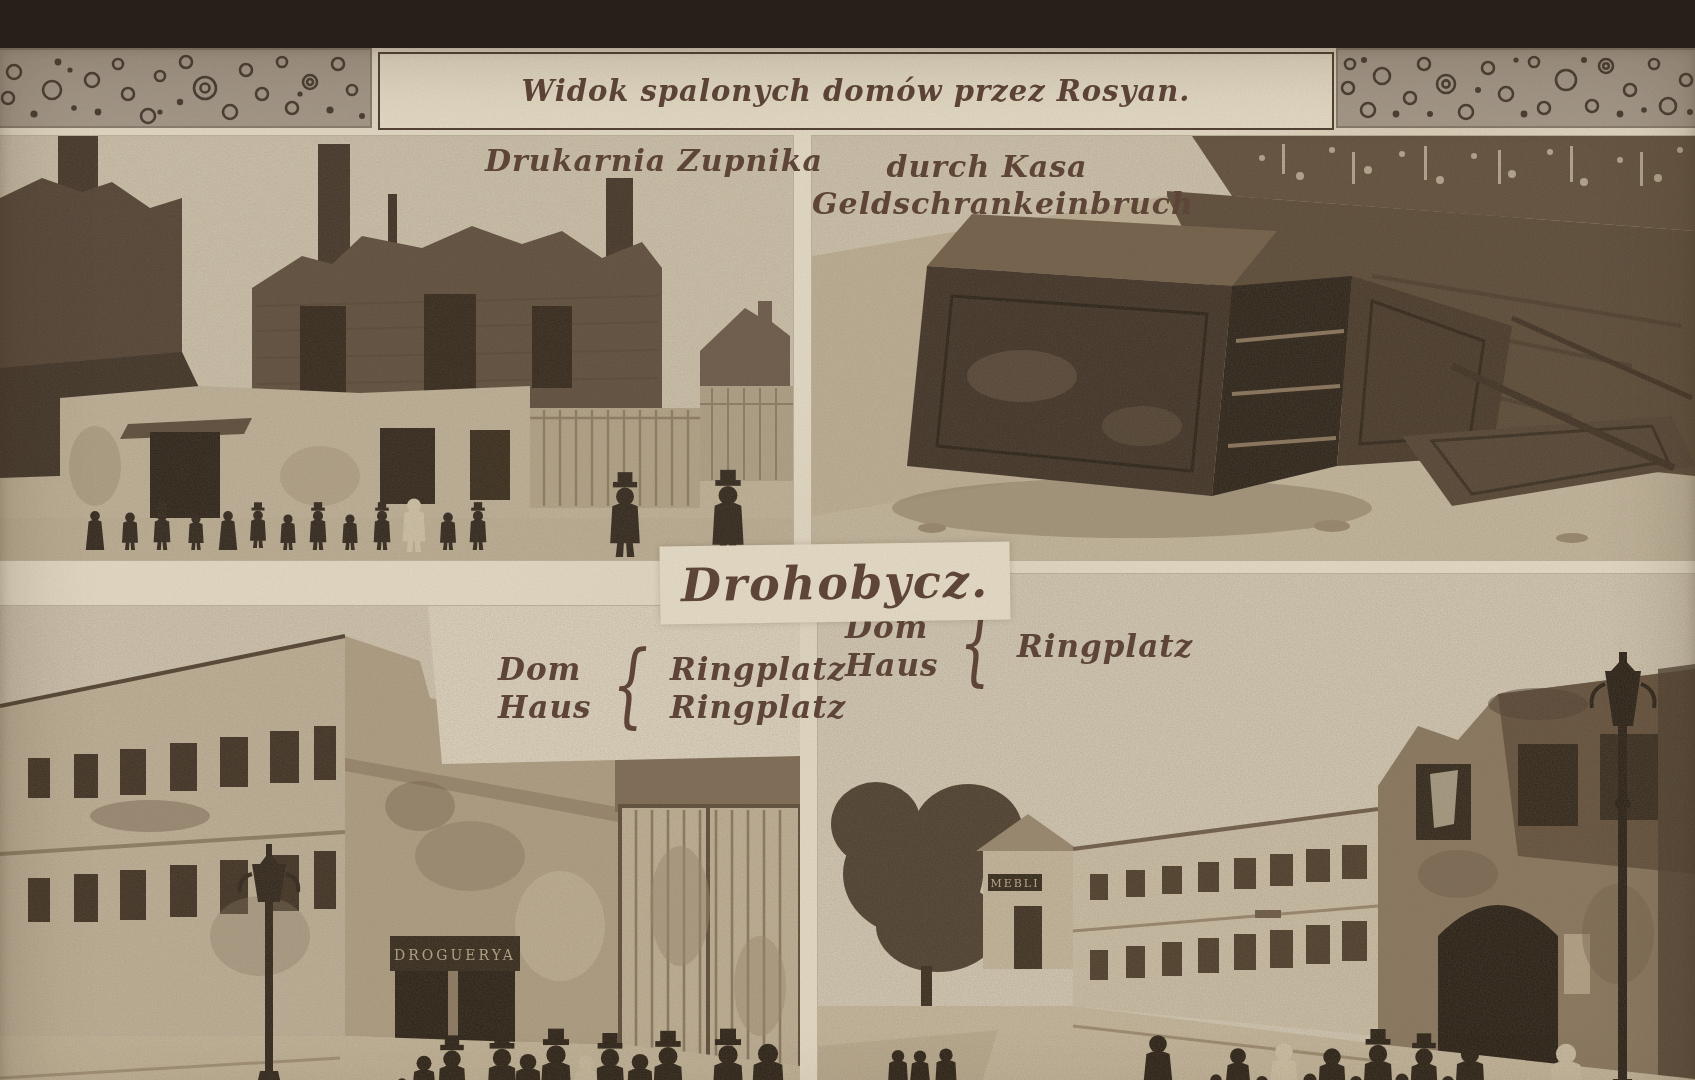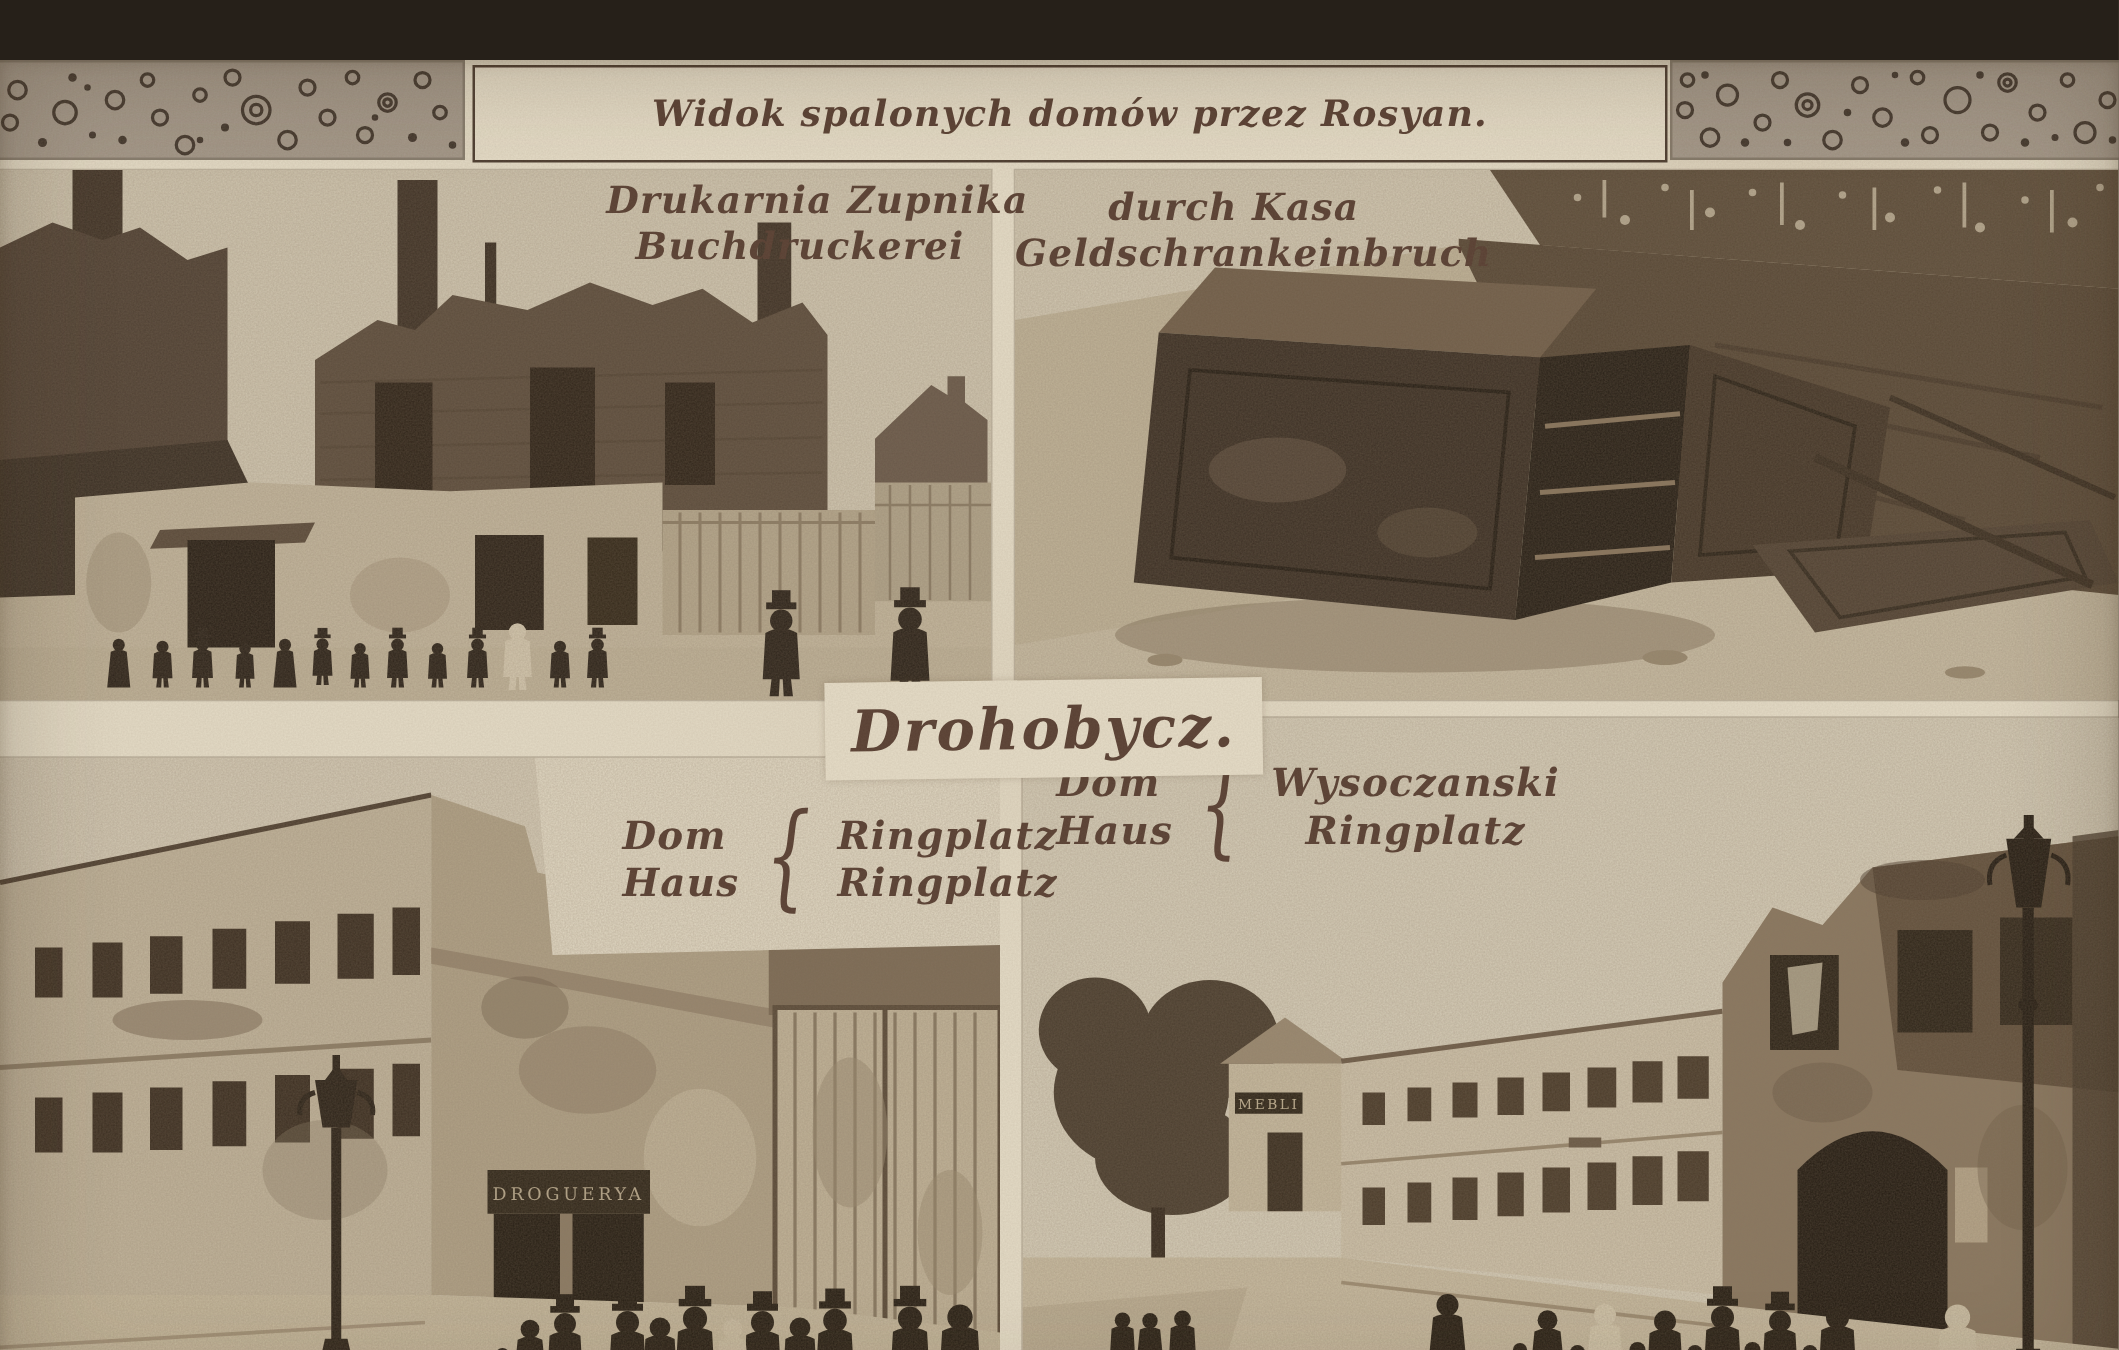--- a/index.html
+++ b/index.html
@@ -511,21 +511,20 @@
         <use href="#fig-m" transform="translate(652,542) scale(2)"></use>
       </g>
       <use href="#fig-w" transform="translate(466,540) scale(2)" fill="#d5c9ae"></use>
       <use href="#fig-m" transform="translate(748,548) scale(2.2)" fill="#cfc3a8"></use>
       <rect width="877" height="554" filter="url(#grain)" opacity=".5"></rect>
     </svg>
   </div>
 
   <div class="cap" style="left:485px;top:94px;width:310px">
     <div class="ink l">Drukarnia Zupnika</div>
-    <div class="ink l">Buchdruckerei</div>
   </div>
 
   <div class="cap" style="left:812px;top:100px;width:350px">
     <div class="ink l">durch Kasa</div>
     <div class="ink l">Geldschrankeinbruch</div>
   </div>
 
   <div class="droho" style="left:660px;top:496px;width:350px;height:78px">
     <span class="ink">Drohobycz.</span>
   </div>
@@ -542,21 +541,20 @@
     </div>
   </div>
 
   <div class="housecap" style="left:845px;top:560px">
     <div class="col lft">
       <span class="ink hl">Dom</span>
       <span class="ink hl">Haus</span>
     </div>
     <span class="ink brace">{</span>
     <div class="col r">
-      <span class="ink hl">Wysoczanski</span>
       <span class="ink hl">Ringplatz</span>
     </div>
   </div>
 
   <svg class="grain-overlay" width="1695" height="1080">
     <rect width="1695" height="1080" filter="url(#grain)" opacity=".55"></rect>
   </svg>
 </div>
 
 </body></html>

